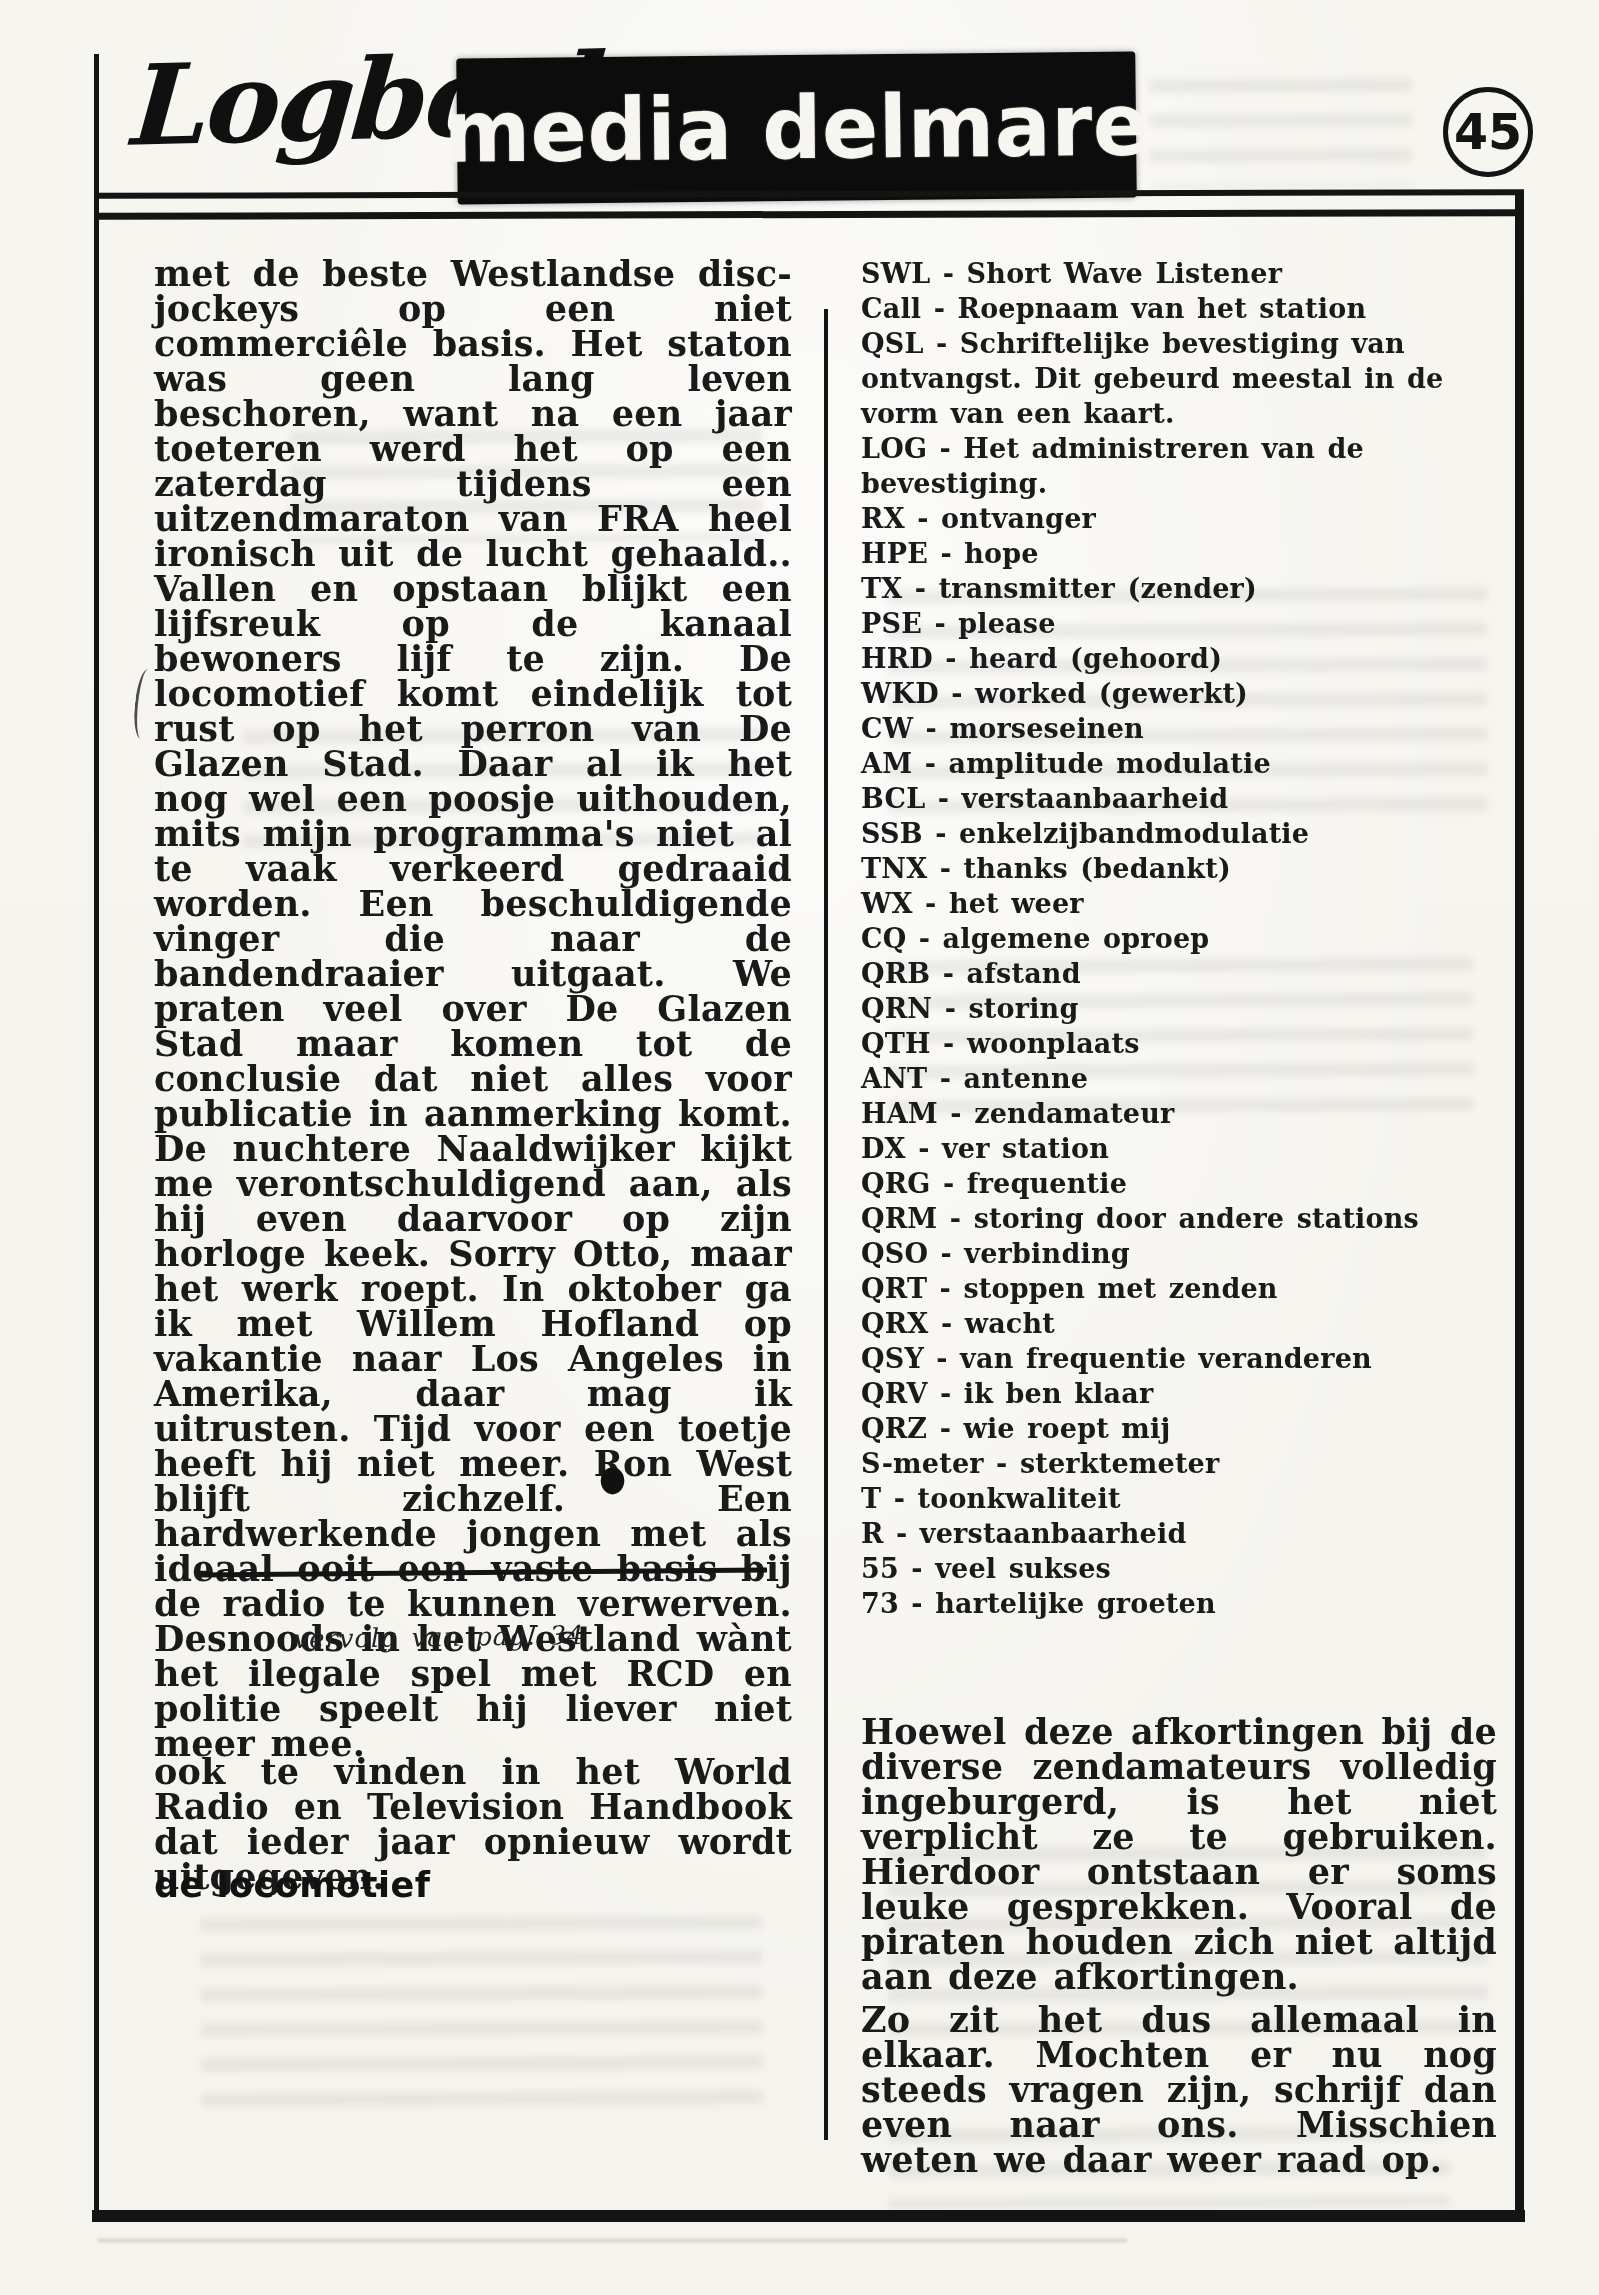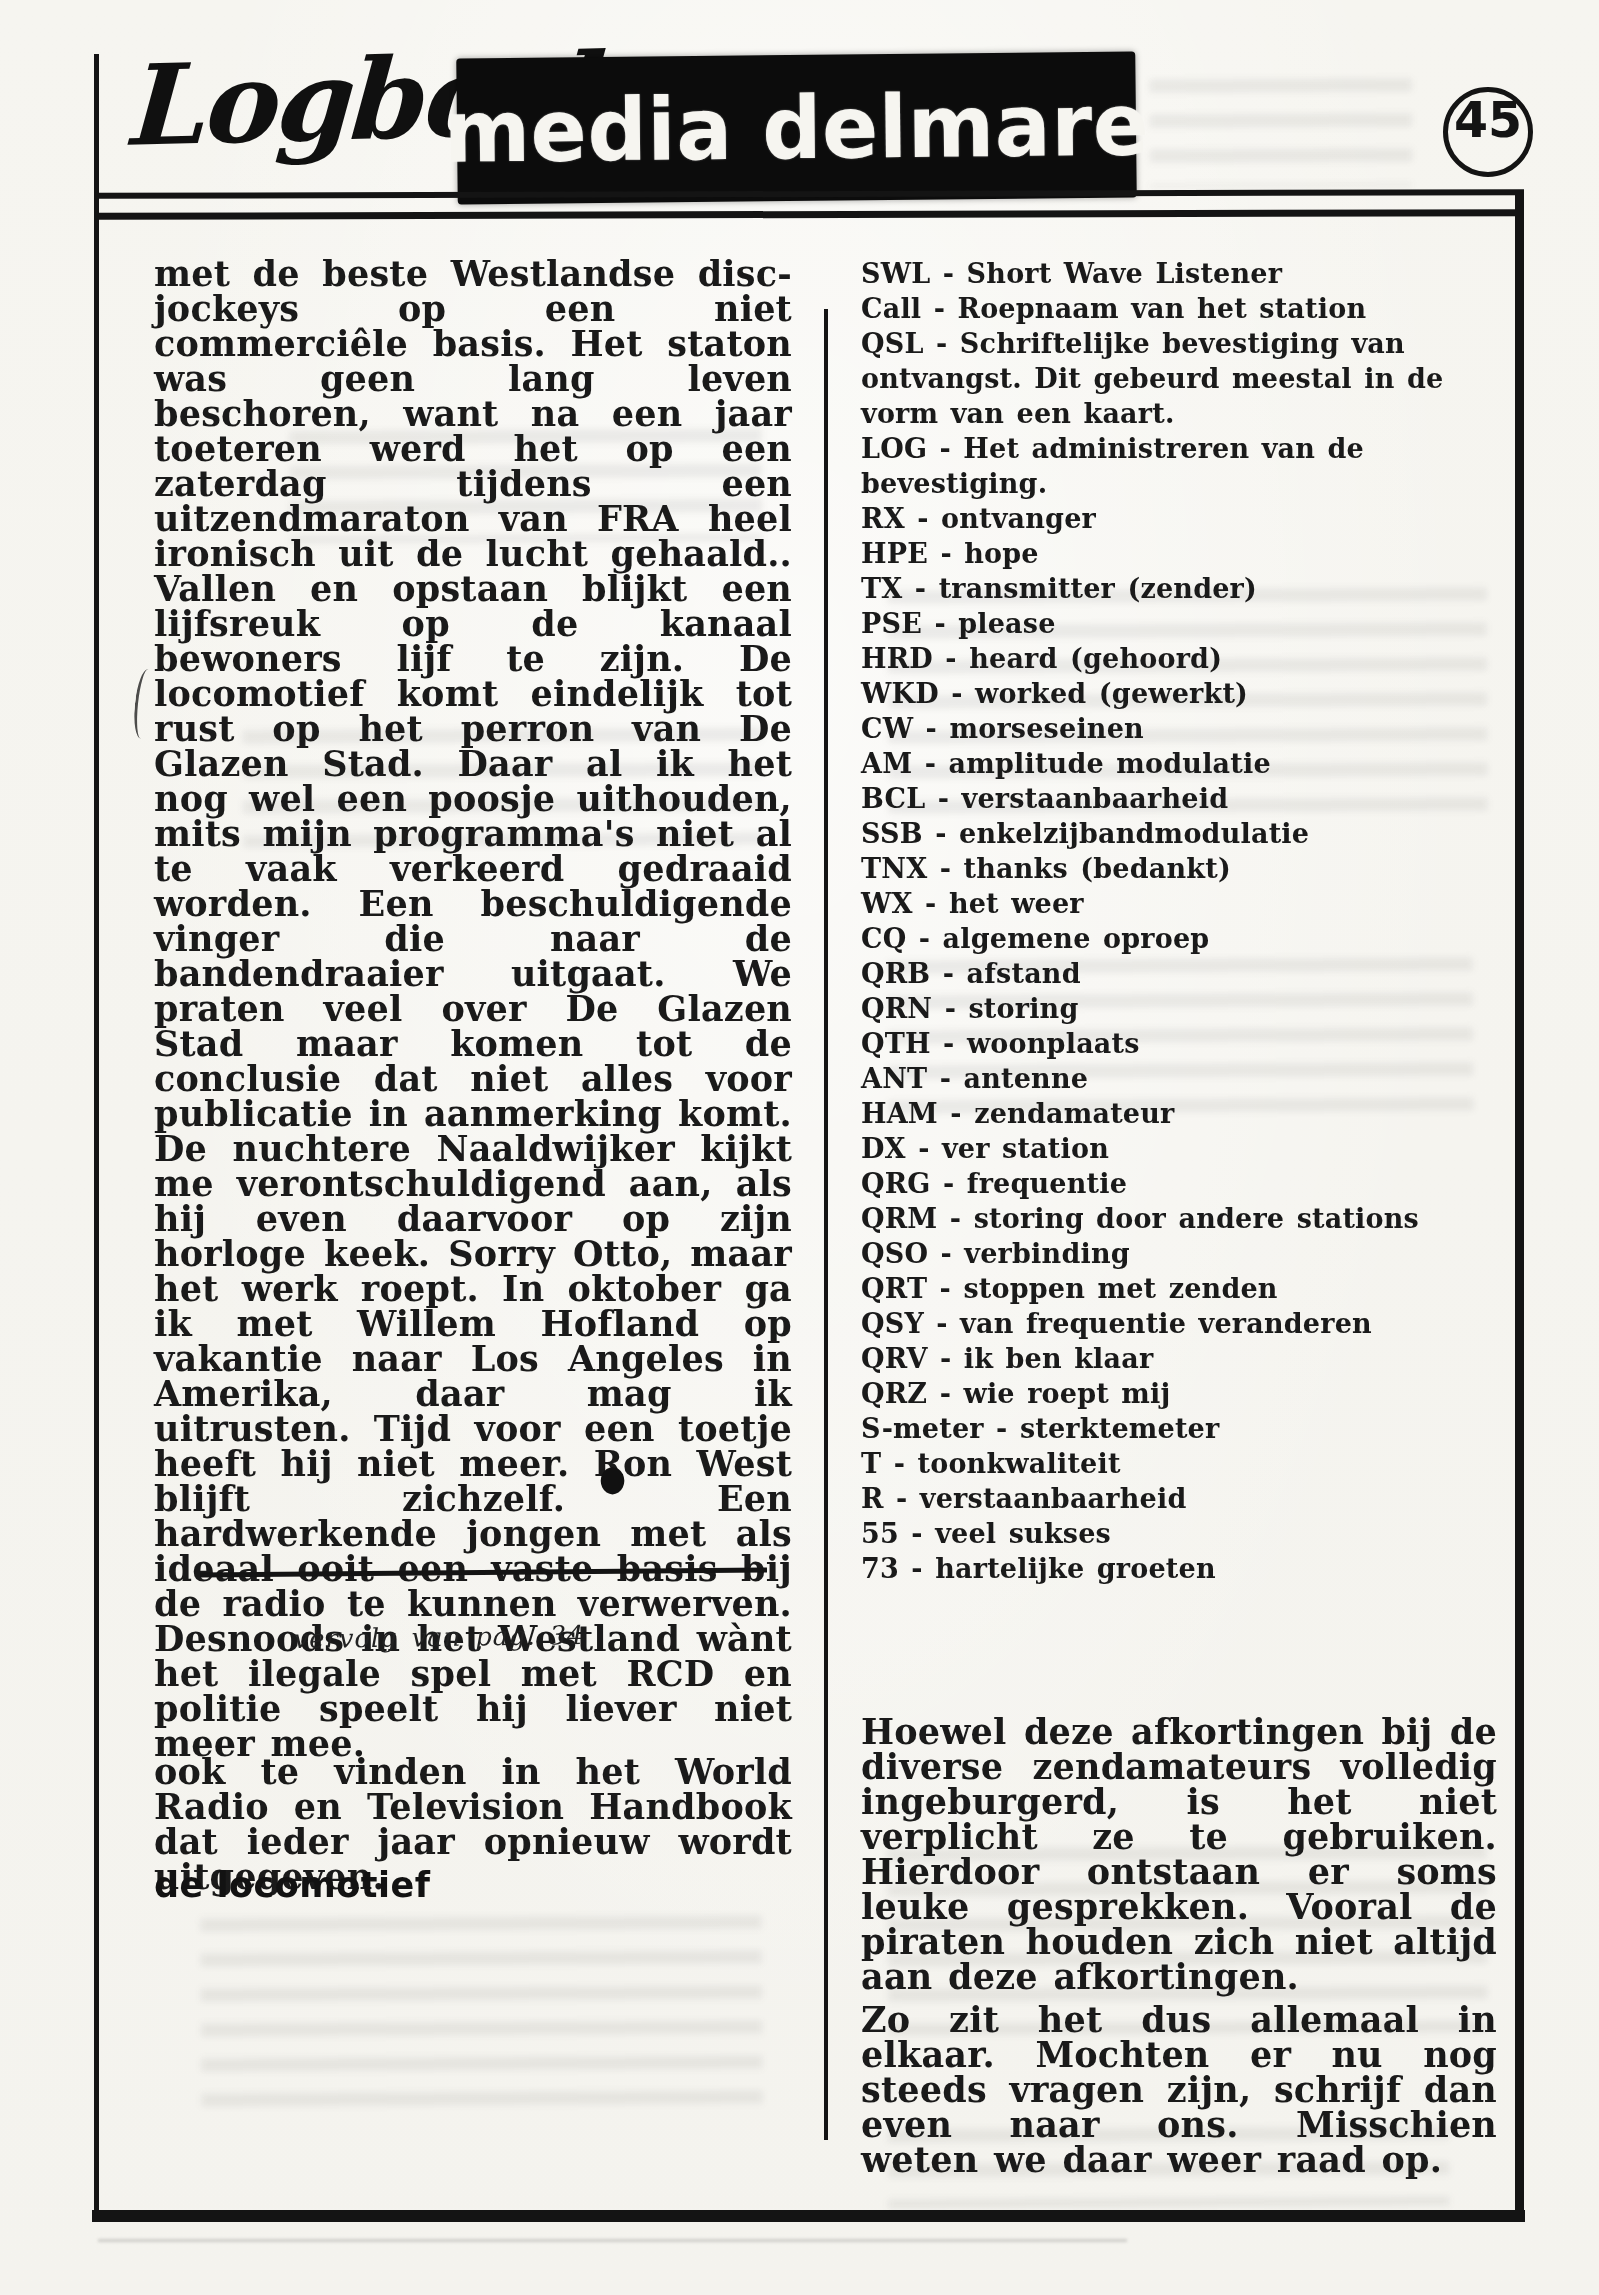--- a/index.html
+++ b/index.html
@@ -36,21 +36,21 @@
   .logo-box span{
     font-family:"DejaVu Sans", sans-serif;
     font-weight:bold;font-size:83px;letter-spacing:0.5px;
     color:#f6f5f0;transform:scaleY(1.04);
     text-shadow:0 0 1.9px rgba(255,255,255,.4);
     white-space:nowrap;
   }
   .page-badge{
     position:absolute;left:1443px;top:87px;width:80px;height:80px;
     border:5.1px solid #141414;border-radius:50%;
-    display:flex;align-items:flex-start;justify-content:center;
+    display:flex;align-items:center;justify-content:center;
     background:transparent;
     font-family:"DejaVu Sans", sans-serif;
     font-weight:bold;font-size:49px;color:#141414;
   }
   
   .col-block{position:absolute;text-align:justify;}
   .body-text{
     font-size:35px;line-height:35px;font-weight:bold;
     word-spacing:3.3px;letter-spacing:0.2px;
     color:#1a1a1a;
@@ -160,20 +160,21 @@
       <div class="abbr-entry">QRB - afstand</div>
       <div class="abbr-entry">QRN - storing</div>
       <div class="abbr-entry">QTH - woonplaats</div>
       <div class="abbr-entry">ANT - antenne</div>
       <div class="abbr-entry">HAM - zendamateur</div>
       <div class="abbr-entry">DX - ver station</div>
       <div class="abbr-entry">QRG - frequentie</div>
       <div class="abbr-entry">QRM - storing door andere stations</div>
       <div class="abbr-entry">QSO - verbinding</div>
       <div class="abbr-entry">QRT - stoppen met zenden</div>
+      <div class="abbr-entry">QRX - wacht</div>
       <div class="abbr-entry">QSY - van frequentie veranderen</div>
       <div class="abbr-entry">QRV - ik ben klaar</div>
       <div class="abbr-entry">QRZ - wie roept mij</div>
       <div class="abbr-entry">S-meter - sterktemeter</div>
       <div class="abbr-entry">T - toonkwaliteit</div>
       <div class="abbr-entry">R - verstaanbaarheid</div>
       <div class="abbr-entry">55 - veel sukses</div>
       <div class="abbr-entry">73 - hartelijke groeten</div>
     </div>
 

